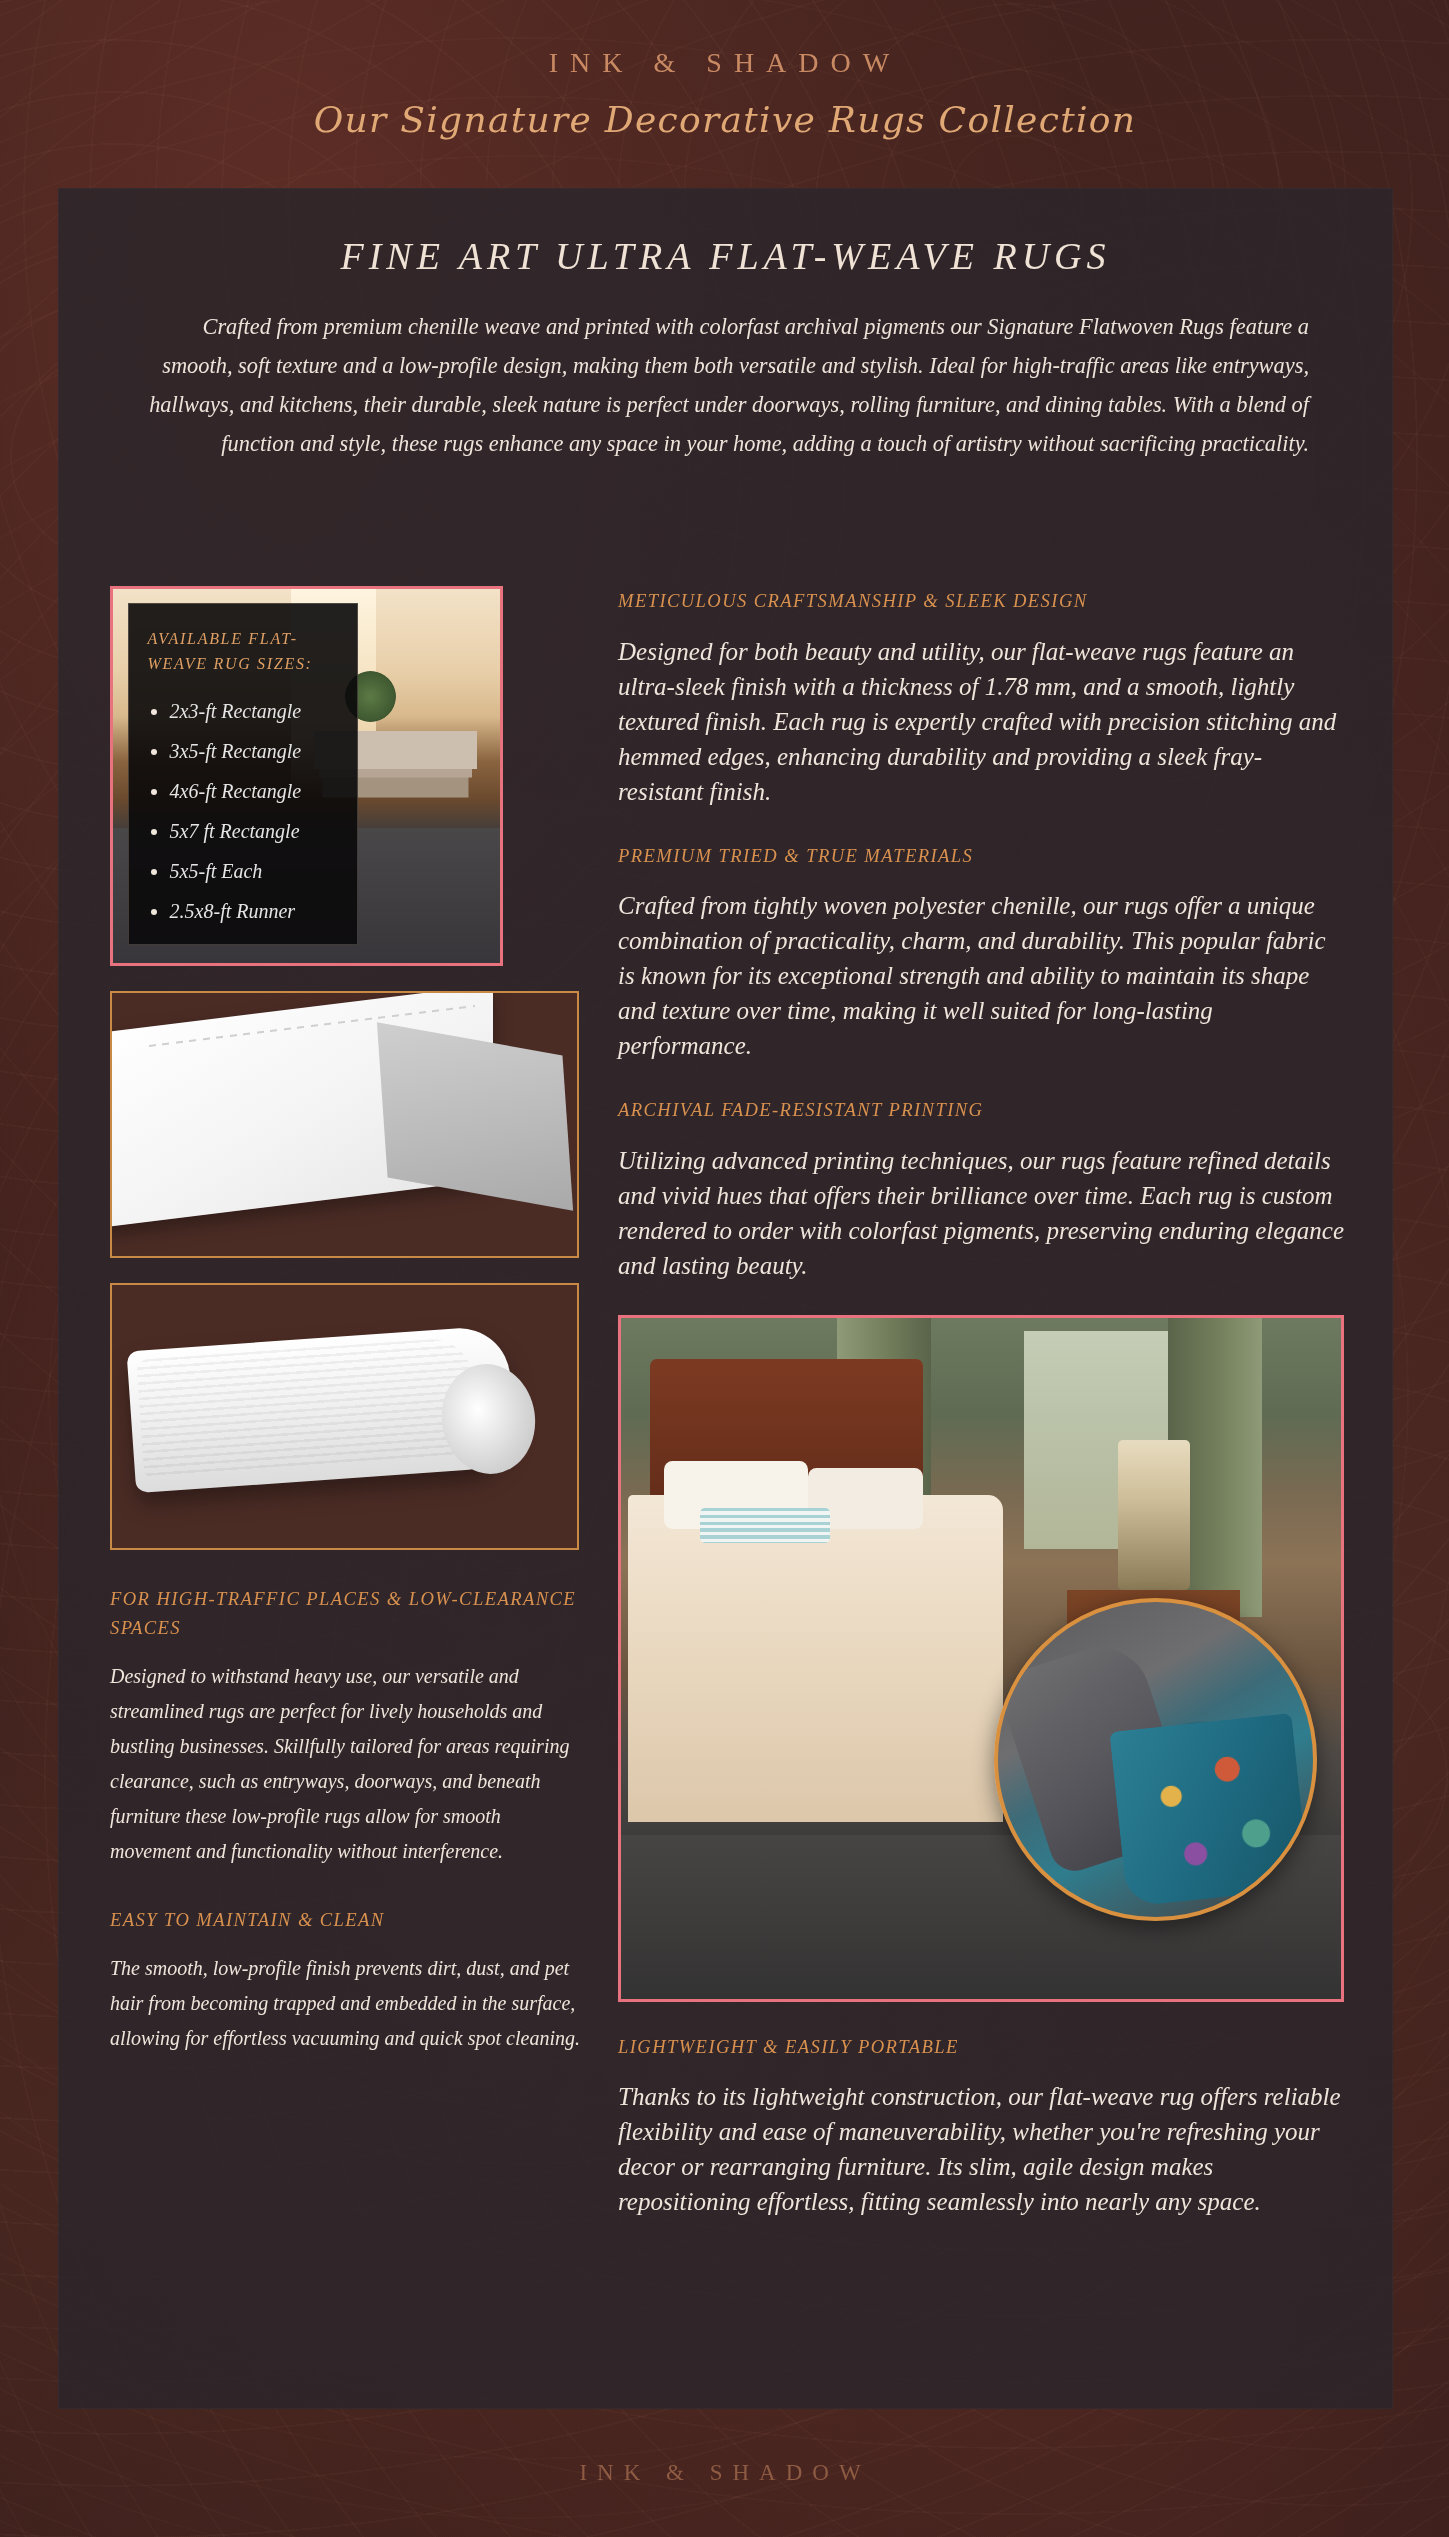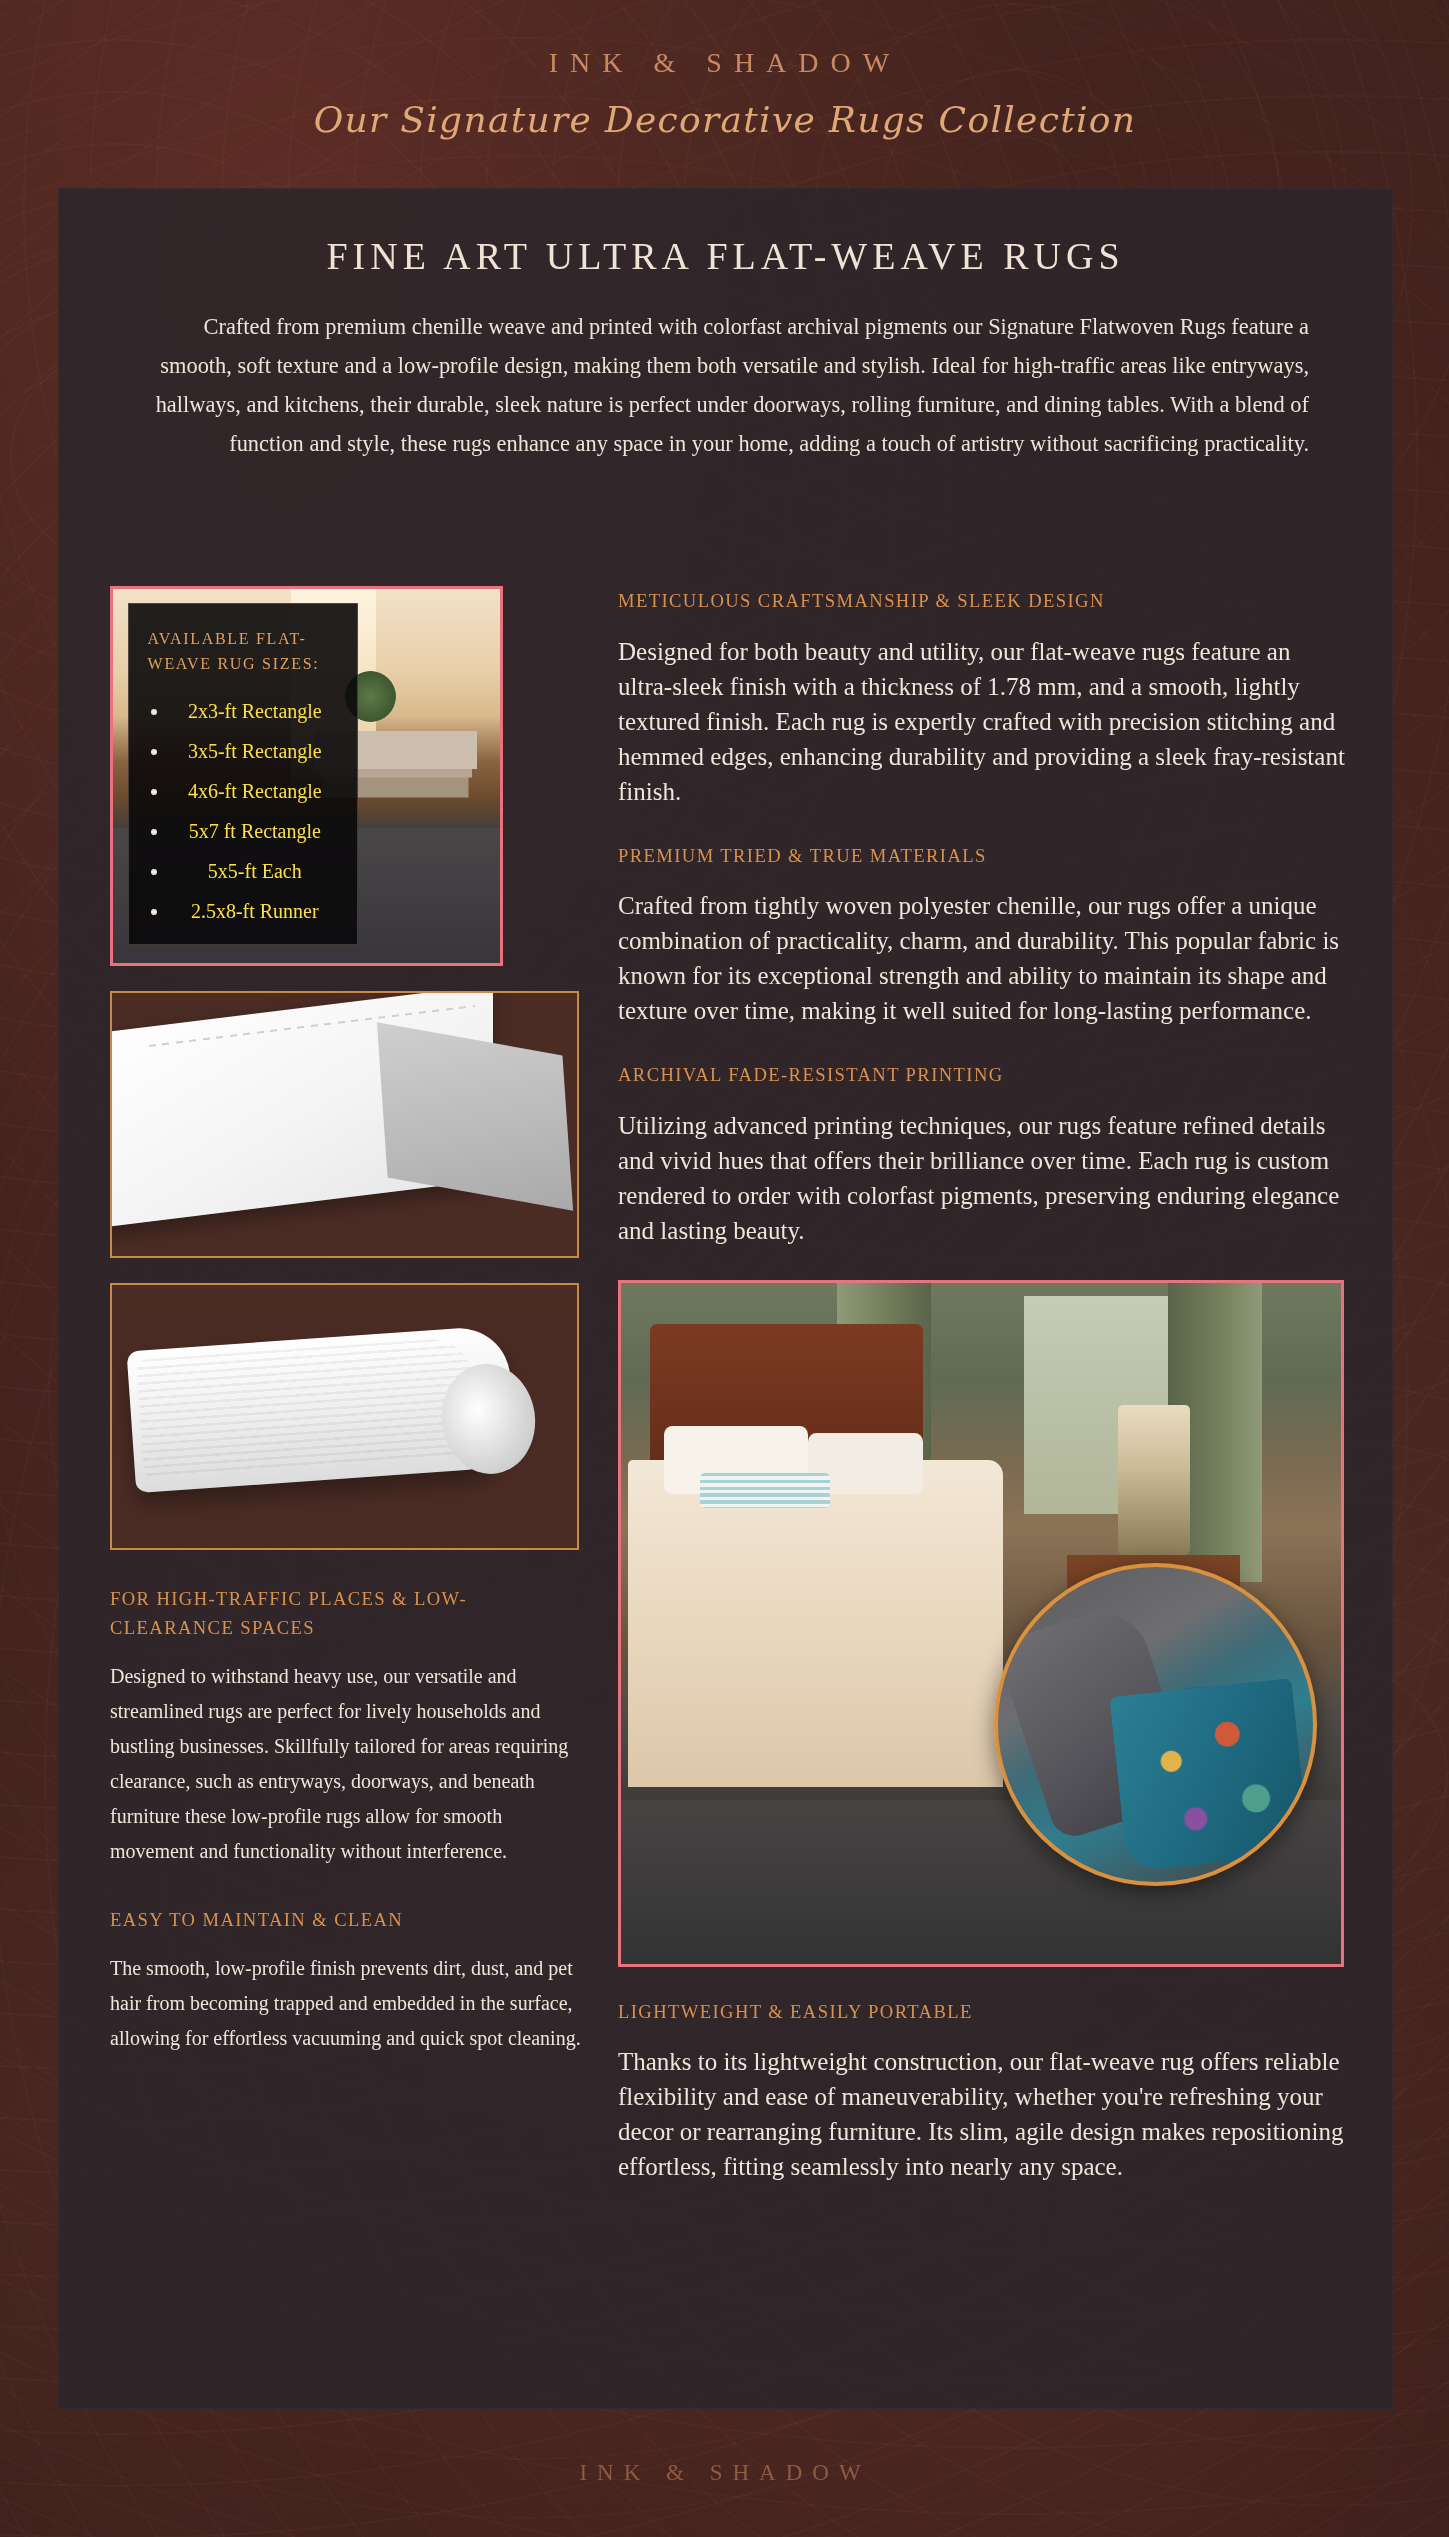--- a/index.html
+++ b/index.html
@@ -68,20 +68,21 @@
   
   .panel {
     position: absolute;
     left: 58px;
     top: 188px;
     width: 1335px;
     height: 2221px;
     background: rgba(44, 38, 42, 0.88);
     box-shadow: 0 0 0 0.8px rgba(255,255,255,0.03) inset;
     z-index: 4;
+    font-style: italic;
   }
 
   .main-title {
     margin: 46px 0 0 0;
     text-align: center;
     font-family: "Liberation Serif", serif;
     font-size: 38px;
     letter-spacing: 5px;
     color: #f0e3d6;
     text-transform: uppercase;
@@ -183,22 +184,21 @@
     color: #e0a064;
     font-size: 16px;
     letter-spacing: 1.7px;
     line-height: 25px;
     text-transform: uppercase;
   }
   .sizes-list {
     margin: 15px 0 0 0;
     padding: 0 0 0 22px;
     list-style: disc;
-    color: #fde047;
-    text-align: center;
+    color: #e5e5e5;
   }
   .sizes-list li {
     font-size: 20px;
     line-height: 40px;
   }
   .sizes-list li::marker { color: #f0e6dc; }
 
   
   .photo-frame {
     position: relative;

